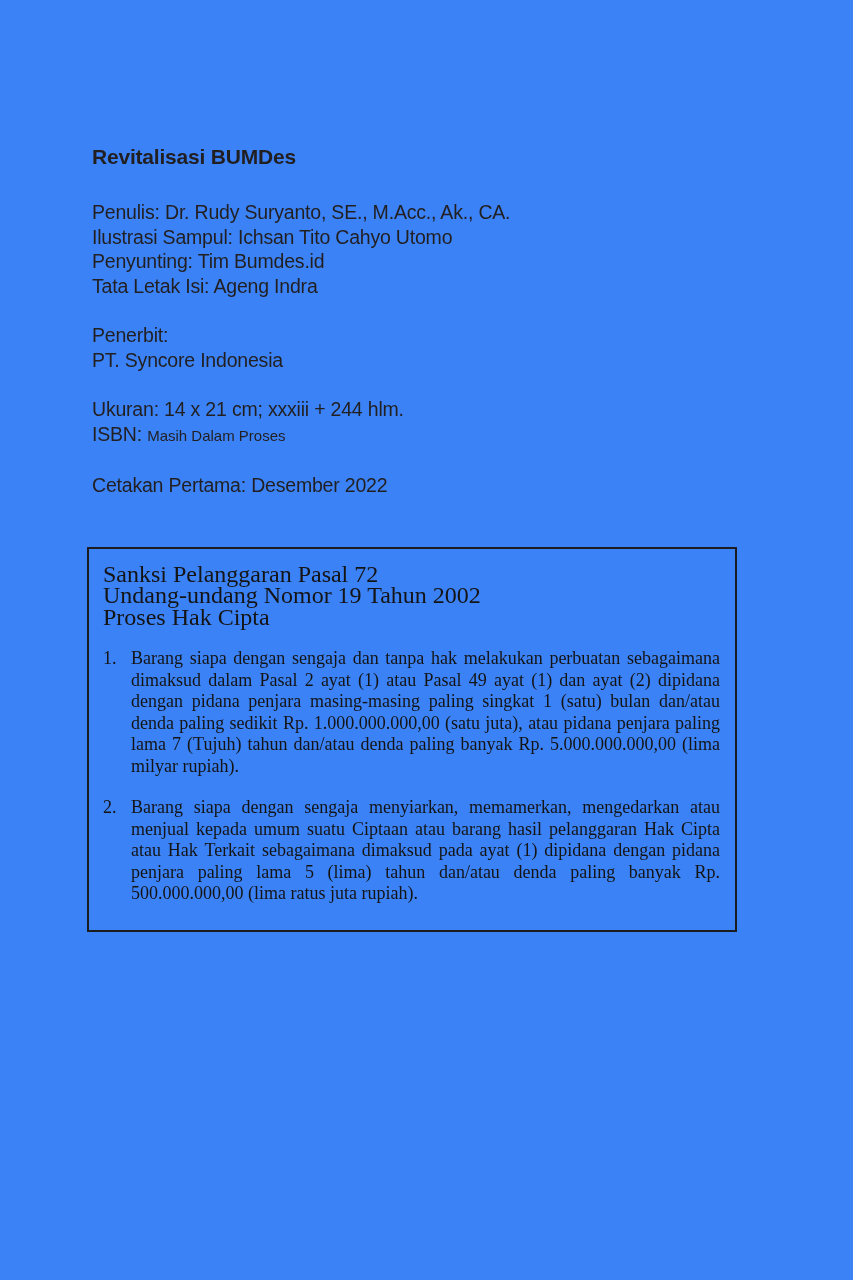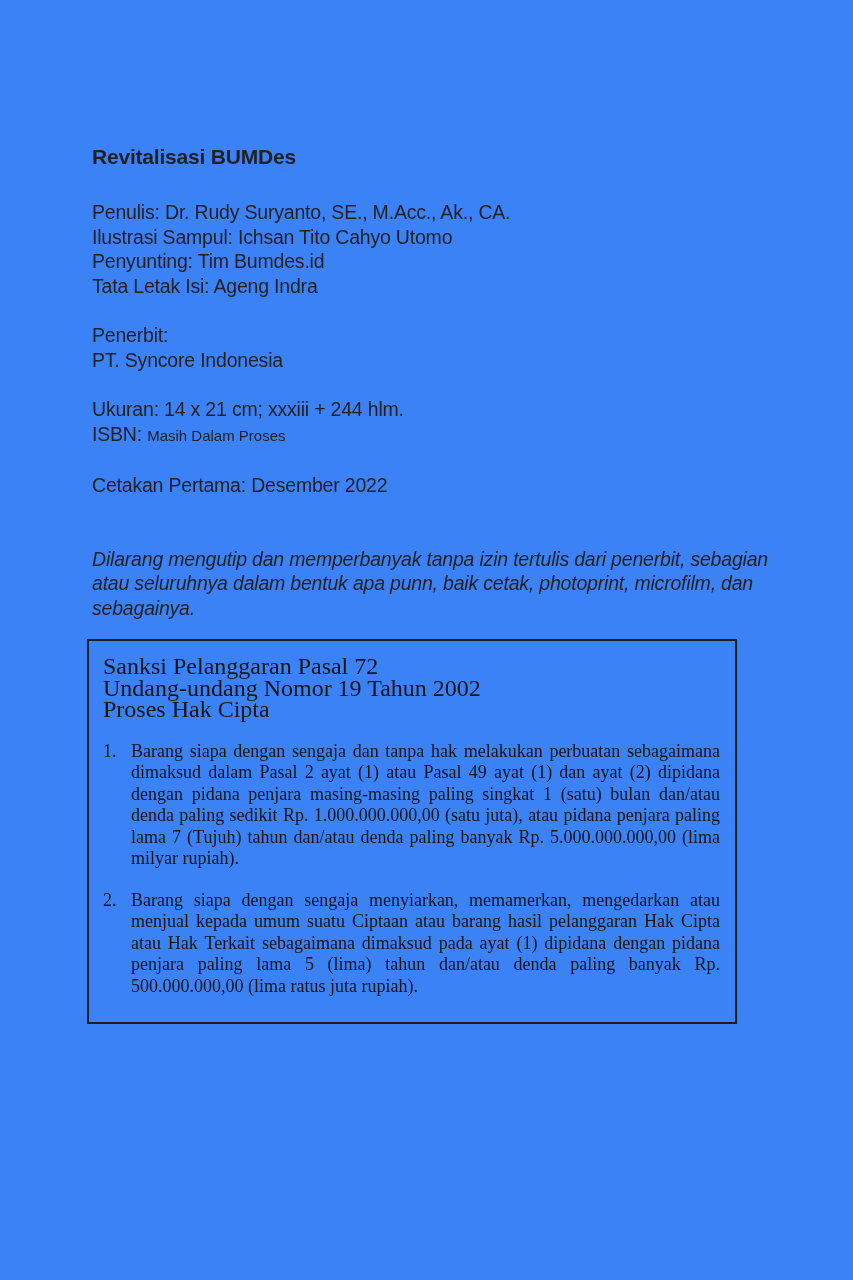--- a/index.html
+++ b/index.html
@@ -89,21 +89,20 @@
 
   <div class="block">
     <div class="line">Ukuran: 14 x 21 cm; xxxiii + 244 hlm.</div>
     <div class="line"><span>ISBN:</span> <span class="isbn-val">Masih Dalam Proses</span></div>
   </div>
 
 
   <div class="block line b edition">Cetakan Pertama: Desember 2022</div>
 
   <div class="block copyright">
-    <div class="line notice">Dilarang mengutip dan memperbanyak tanpa izin tertulis dari penerbit, sebagian atau seluruhnya dalam bentuk apa punn, baik cetak, photoprint, microfilm, dan sebagainya.</div>
   </div>
 
   <div class="sanction-box">
     <div class="sline">Sanksi Pelanggaran Pasal 72</div>
     <div class="sline">Undang-undang Nomor 19 Tahun 2002</div>
     <div class="sline">Proses Hak Cipta</div>
     <div class="item"><span class="num">1.</span><span>Barang siapa dengan sengaja dan tanpa hak melakukan perbuatan sebagaimana dimaksud dalam Pasal 2 ayat (1) atau Pasal 49 ayat (1) dan ayat (2) dipidana dengan pidana penjara masing-masing paling singkat 1 (satu) bulan dan/atau denda paling sedikit Rp. 1.000.000.000,00 (satu juta), atau pidana penjara paling lama 7 (Tujuh) tahun dan/atau denda paling banyak Rp. 5.000.000.000,00 (lima milyar rupiah).</span></div>
     <div class="item"><span class="num">2.</span><span>Barang siapa dengan sengaja menyiarkan, memamerkan, mengedarkan atau menjual kepada umum suatu Ciptaan atau barang hasil pelanggaran Hak Cipta atau Hak Terkait sebagaimana dimaksud pada ayat (1) dipidana dengan pidana penjara paling lama 5 (lima) tahun dan/atau denda paling banyak Rp. 500.000.000,00 (lima ratus juta rupiah).</span></div>
   </div>
 

